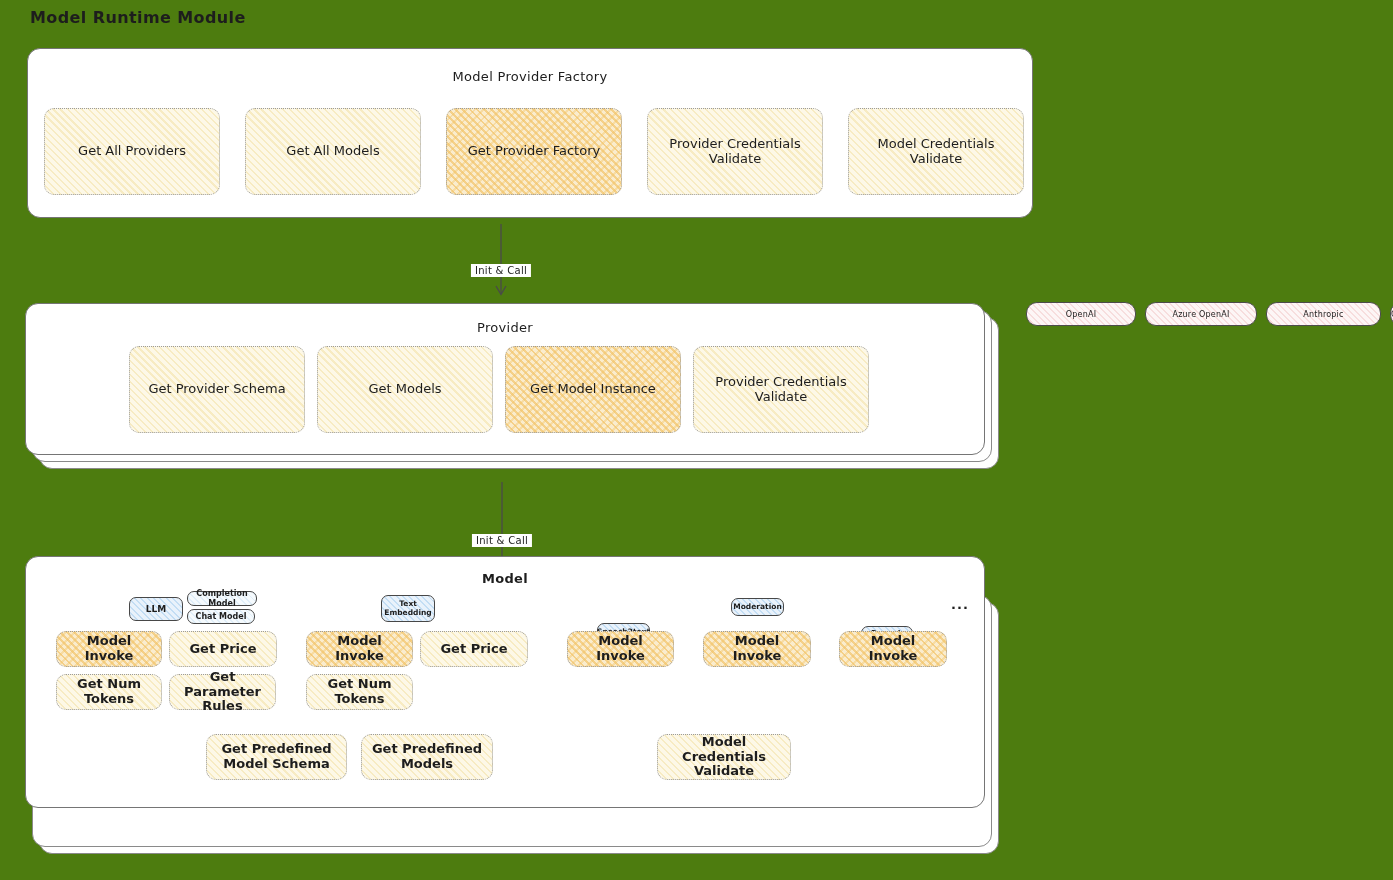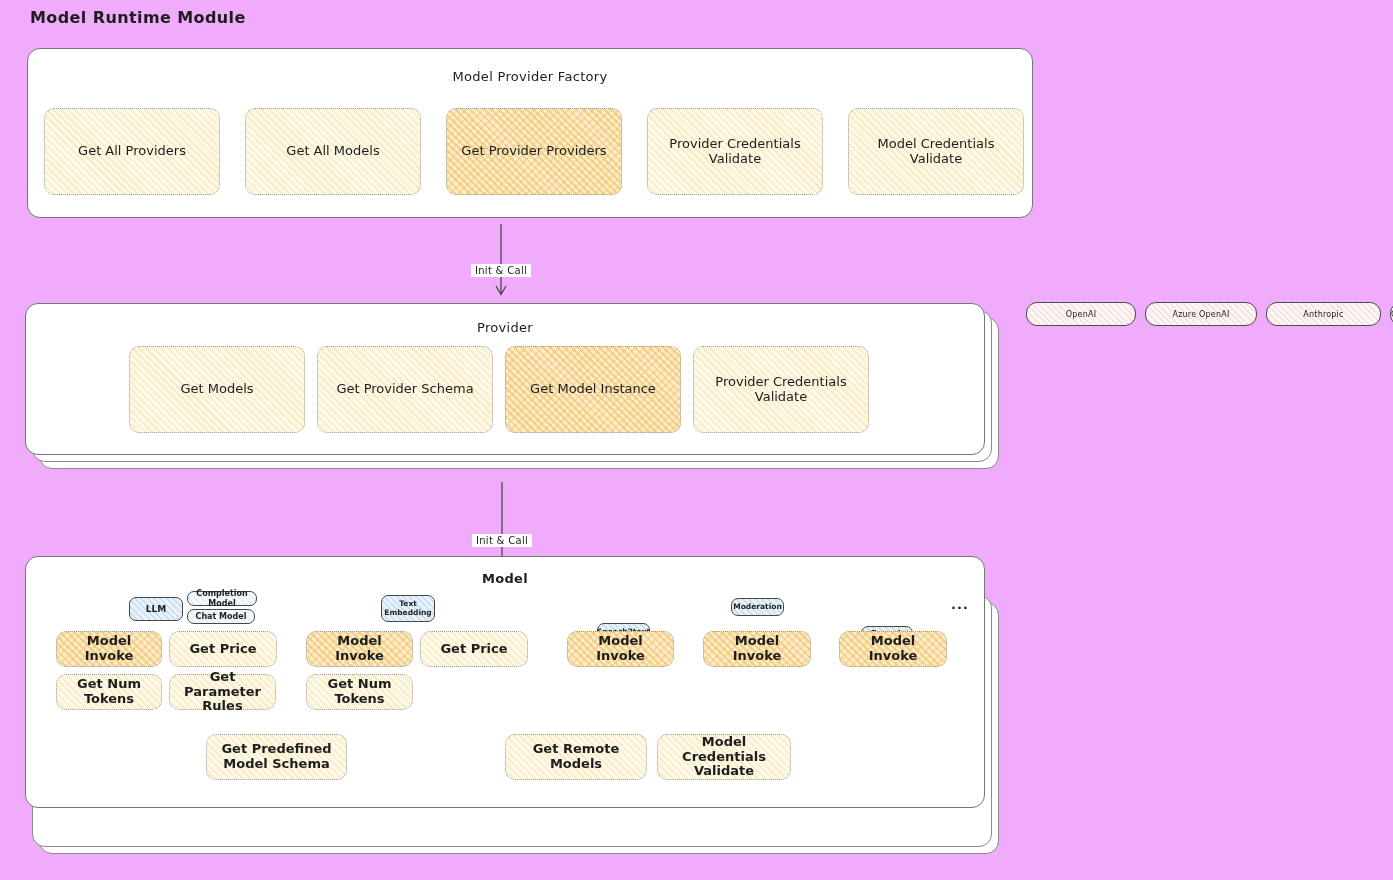--- a/index.html
+++ b/index.html
@@ -1,17 +1,17 @@
 <!DOCTYPE html>
 <html><head>
 <meta charset="utf-8">
 <style>
   html,body{margin:0;padding:0;background:#ffffff;}
   body{font-family:"DejaVu Sans", sans-serif; color:#1d1d1d;}
-  .canvas{position:relative;width:1393px;height:880px;background:#f0abfc;overflow:hidden;}
+  .canvas{position:relative;width:1393px;height:880px;background:#4d7c0f;overflow:hidden;}
 
   .main-title{position:absolute;left:30px;top:8px;font-size:16px;font-weight:bold;letter-spacing:.4px;margin:0;}
 
   
   .container{position:absolute;background:#fff;border:1.4px solid #757575;border-radius:13px;box-sizing:border-box;}
   .stack-layer{position:absolute;background:#fff;border:1.4px solid #8a8a8a;border-radius:13px;box-sizing:border-box;}
   .container-title{text-align:center;font-size:13px;letter-spacing:.3px;}
 
   
   .op{position:absolute;display:flex;align-items:center;justify-content:center;text-align:center;
@@ -61,39 +61,39 @@
 
 <div class="canvas">
 
   <h1 class="main-title">Model Runtime Module</h1>
 
   <section class="container" style="left:27px;top:48px;width:1006px;height:170px;">
     <div class="container-title" style="margin-top:20px;">Model Provider Factory</div>
     <div class="op-row" style="left:16px;top:59px;gap:25px;">
       <div class="op">Get All Providers</div>
       <div class="op">Get All Models</div>
-      <div class="op hl">Get Provider Providers</div>
+      <div class="op hl">Get Provider Factory</div>
       <div class="op">Provider Credentials Validate</div>
       <div class="op">Model Credentials Validate</div>
     </div>
   </section>
 
   <svg class="arrow-svg" style="left:494px;top:224px;" width="14" height="72" viewBox="0 0 14 72">
     <line x1="7" y1="0" x2="7" y2="70" stroke="#4a4a4a" stroke-width="1.3"></line>
     <path d="M2 62 L7 70.5 L12 62" fill="none" stroke="#4a4a4a" stroke-width="1.3"></path>
   </svg>
   <span class="arrow-label" style="left:501px;top:249px;">Init &amp; Call</span>
 
   <div class="stack-layer" style="left:39px;top:317px;width:960px;height:152px;"></div>
   <div class="stack-layer" style="left:32px;top:310px;width:960px;height:152px;"></div>
   <section class="container" style="left:25px;top:303px;width:960px;height:152px;">
     <div class="container-title" style="margin-top:16px;">Provider</div>
     <div class="op-row" style="left:103px;top:42px;gap:12px;">
+      <div class="op">Get Provider Schema</div>
       <div class="op">Get Models</div>
-      <div class="op">Get Provider Schema</div>
       <div class="op hl">Get Model Instance</div>
       <div class="op">Provider Credentials Validate</div>
     </div>
   </section>
 
   <div class="pgrid">
     <div class="pbox">OpenAI</div>
     <div class="pbox">Azure OpenAI</div>
     <div class="pbox">Anthropic</div>
     <div class="pbox">Cohere</div>
@@ -126,17 +126,17 @@
     <div class="op" style="left:394px;top:74px;width:108px;height:36px;">Get Price</div>
     <div class="op hl" style="left:541px;top:74px;width:107px;height:36px;">Model Invoke</div>
     <div class="op hl" style="left:677px;top:74px;width:108px;height:36px;">Model Invoke</div>
     <div class="op hl" style="left:813px;top:74px;width:108px;height:36px;">Model Invoke</div>
 
     <div class="op" style="left:30px;top:117px;width:106px;height:36px;">Get Num Tokens</div>
     <div class="op" style="left:143px;top:117px;width:107px;height:36px;">Get Parameter Rules</div>
     <div class="op" style="left:280px;top:117px;width:107px;height:36px;">Get Num Tokens</div>
 
     <div class="op" style="left:180px;top:177px;width:141px;height:46px;">Get Predefined Model Schema</div>
-    <div class="op" style="left:479px;top:177px;width:142px;height:46px;">Get Remote Models</div>
+    <div class="op" style="left:335px;top:177px;width:132px;height:46px;">Get Predefined Models</div>
     <div class="op" style="left:631px;top:177px;width:134px;height:46px;">Model Credentials Validate</div>
   </section>
 
 </div>
 
 </body></html>

